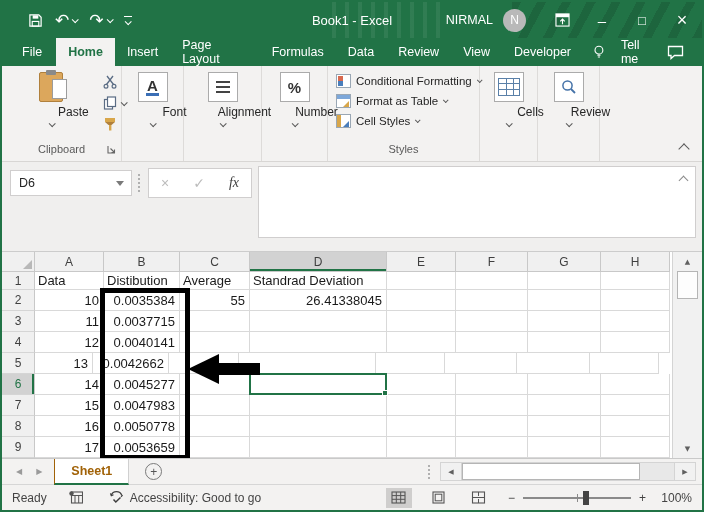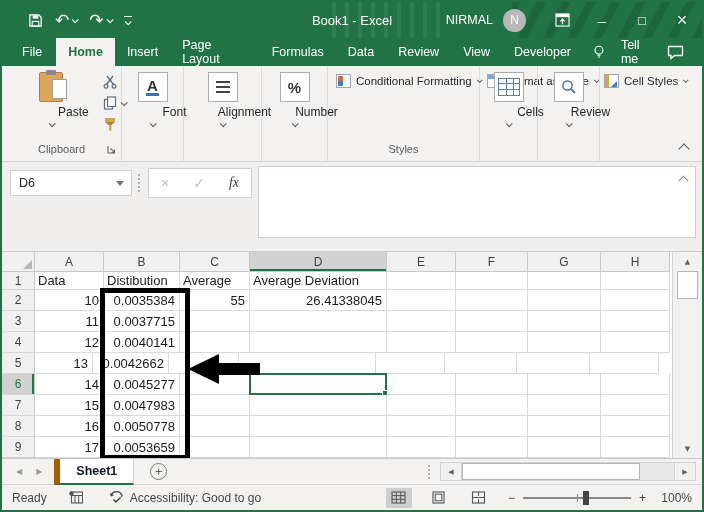--- a/index.html
+++ b/index.html
@@ -53,21 +53,21 @@
   .g-clipboard { width:120px; }
   .g-clipboard .rg-body { justify-content:flex-start; padding-left:12px; gap:14px; }
   .clipicon { position:relative; width:24px; height:30px; background:#dca75c; border:1px solid #b0803c; border-radius:2px; }
   .clipicon::before { content:""; position:absolute; left:6px; top:-3px; width:10px; height:5px; background:#8a8a8a; border-radius:1px; }
   .clipicon .page { position:absolute; right:-5px; top:6px; width:15px; height:20px; background:#fff; border:1px solid #9c9c9c; }
   .smallcol { display:flex; flex-direction:column; gap:7px; padding-top:3px; }
   .sbtn { display:flex; align-items:center; gap:4px; }
   .launcher { position:absolute; right:5px; top:2px; }
   .g-font { width:62px; } .g-align { width:78px; } .g-number { width:66px; }
   .g-styles { width:152px; }
-  .g-styles .rg-body { flex-direction:row; align-items:flex-start; padding:8px 0 0 8px; gap:6px; justify-content:flex-start; }
+  .g-styles .rg-body { flex-direction:column; align-items:flex-start; padding:8px 0 0 8px; gap:6px; justify-content:flex-start; }
   .stylerow { display:flex; align-items:center; gap:5px; font-size:11.5px; color:#262626; white-space:nowrap; }
   .stylerow .chev { width:4px; height:4px; color:#5a5a5a; }
   .mini { width:15px; height:14px; border:1px solid #9aa7b4; background:#fff; position:relative; flex:none; }
   .mini-cf::before { content:""; position:absolute; left:1px; top:1px; width:5px; height:5px; background:#d8694f; }
   .mini-cf::after { content:""; position:absolute; left:1px; bottom:1px; width:5px; height:5px; background:#4a7ebb; }
   .mini-fat::before { content:""; position:absolute; left:0; top:0; right:0; height:4px; background:#7da7d9; }
   .mini-fat::after { content:""; position:absolute; right:1px; bottom:0; width:6px; height:6px; background:#d8a64a; clip-path:polygon(0 100%,100% 0,100% 100%); }
   .mini-cs::before { content:""; position:absolute; left:0; top:0; bottom:0; width:4px; background:#d8a64a; }
   .mini-cs::after { content:""; position:absolute; right:1px; bottom:0; width:6px; height:6px; background:#4a7ebb; clip-path:polygon(0 100%,100% 0,100% 100%); }
   .g-cells { width:58px; } .g-editing { width:62px; }
@@ -117,22 +117,22 @@
   .fill-handle { position:absolute; right:-3px; bottom:-3px; width:6px; height:6px; background:#217346; border:1px solid #fff; }
   .ann-rect { position:absolute; left:98px; top:36px; width:90px; height:172px; border:5px solid #000; z-index:5; }
   .ann-arrow { position:absolute; left:186px; top:102px; width:72px; height:30px; z-index:6; }
   .ann-arrow .head { position:absolute; left:0; top:0; width:0; height:0;
     border-top:15px solid transparent; border-bottom:15px solid transparent; border-right:31px solid #000; }
   .ann-arrow .tail { position:absolute; left:30px; top:9px; width:42px; height:12px; background:#000; }
 
   
   .sheetbar { height:26px; background:#f3f2f1; border-top:1px solid #c9c9c9; display:flex; align-items:stretch; }
   .snav { display:flex; align-items:center; gap:14px; padding:0 12px 0 14px; color:#9a9a9a; font-size:8px; }
-  .sheettab { padding:12px 16px; background:#fff; border-left:6px solid #a16207; border-right:1px solid #d0d0d0;
-    border-bottom:2px solid #217346; display:flex; align-items:center; font-size:12.5px; font-weight:700; color:#0f172a; }
+  .sheettab { padding:12px 16px; background:#fff; border-left:1px solid #a16207; border-right:1px solid #d0d0d0;
+    border-bottom:2px solid #217346; display:flex; align-items:center; font-size:12.5px; font-weight:700; color:#a16207; }
   .addsheet { width:17px; height:17px; border:1px solid #7a7a7a; border-radius:50%; color:#555; font-size:12px; line-height:14px;
     display:flex; align-items:center; justify-content:center; align-self:center; margin-left:16px; }
   .sb-dots { align-self:center; height:14px; border-left:2px dotted #b0b0b0; margin-left:auto; }
   .hscroll { display:flex; align-items:center; margin:0 6px 0 10px; }
   .hs-btn { width:22px; height:19px; background:#f1f1f1; border:1px solid #d4d4d4; display:flex; align-items:center; justify-content:center; color:#606060; font-size:7px; }
   .hs-track { width:212px; height:19px; background:#e8e8e8; border-top:1px solid #d4d4d4; border-bottom:1px solid #d4d4d4; position:relative; }
   .hs-thumb { position:absolute; left:0; top:0; width:178px; height:100%; background:#fff; border:1px solid #b5b5b5; }
 
   
   .statusbar { height:26px; background:#f3f2f1; border-top:1px solid #d6d6d6; display:flex; align-items:center; font-size:12px; color:#444; padding:0 10px; }
@@ -395,21 +395,21 @@
         <div class="colh" style="width: 72px;">F</div>
         <div class="colh" style="width: 73px;">G</div>
         <div class="colh" style="width: 69px;">H</div>
       </div>
     <div id="grid-body">
         <div class="grow r1">
           <div class="rowh">1</div>
           <div class="cell left" style="width: 69px;">Data</div>
           <div class="cell left" style="width: 76px;">Distibution</div>
           <div class="cell left" style="width: 70px;">Average</div>
-          <div class="cell left" style="width: 137px;">Average Deviation</div>
+          <div class="cell left" style="width: 137px;">Standrad Deviation</div>
           <div class="cell left" style="width: 69px;"></div>
           <div class="cell left" style="width: 72px;"></div>
           <div class="cell left" style="width: 73px;"></div>
           <div class="cell left" style="width: 69px;"></div>
         </div>
         <div class="grow">
           <div class="rowh">2</div>
           <div class="cell" style="width: 69px;">10</div>
           <div class="cell" style="width: 76px;">0.0035384</div>
           <div class="cell" style="width: 70px;">55</div>

